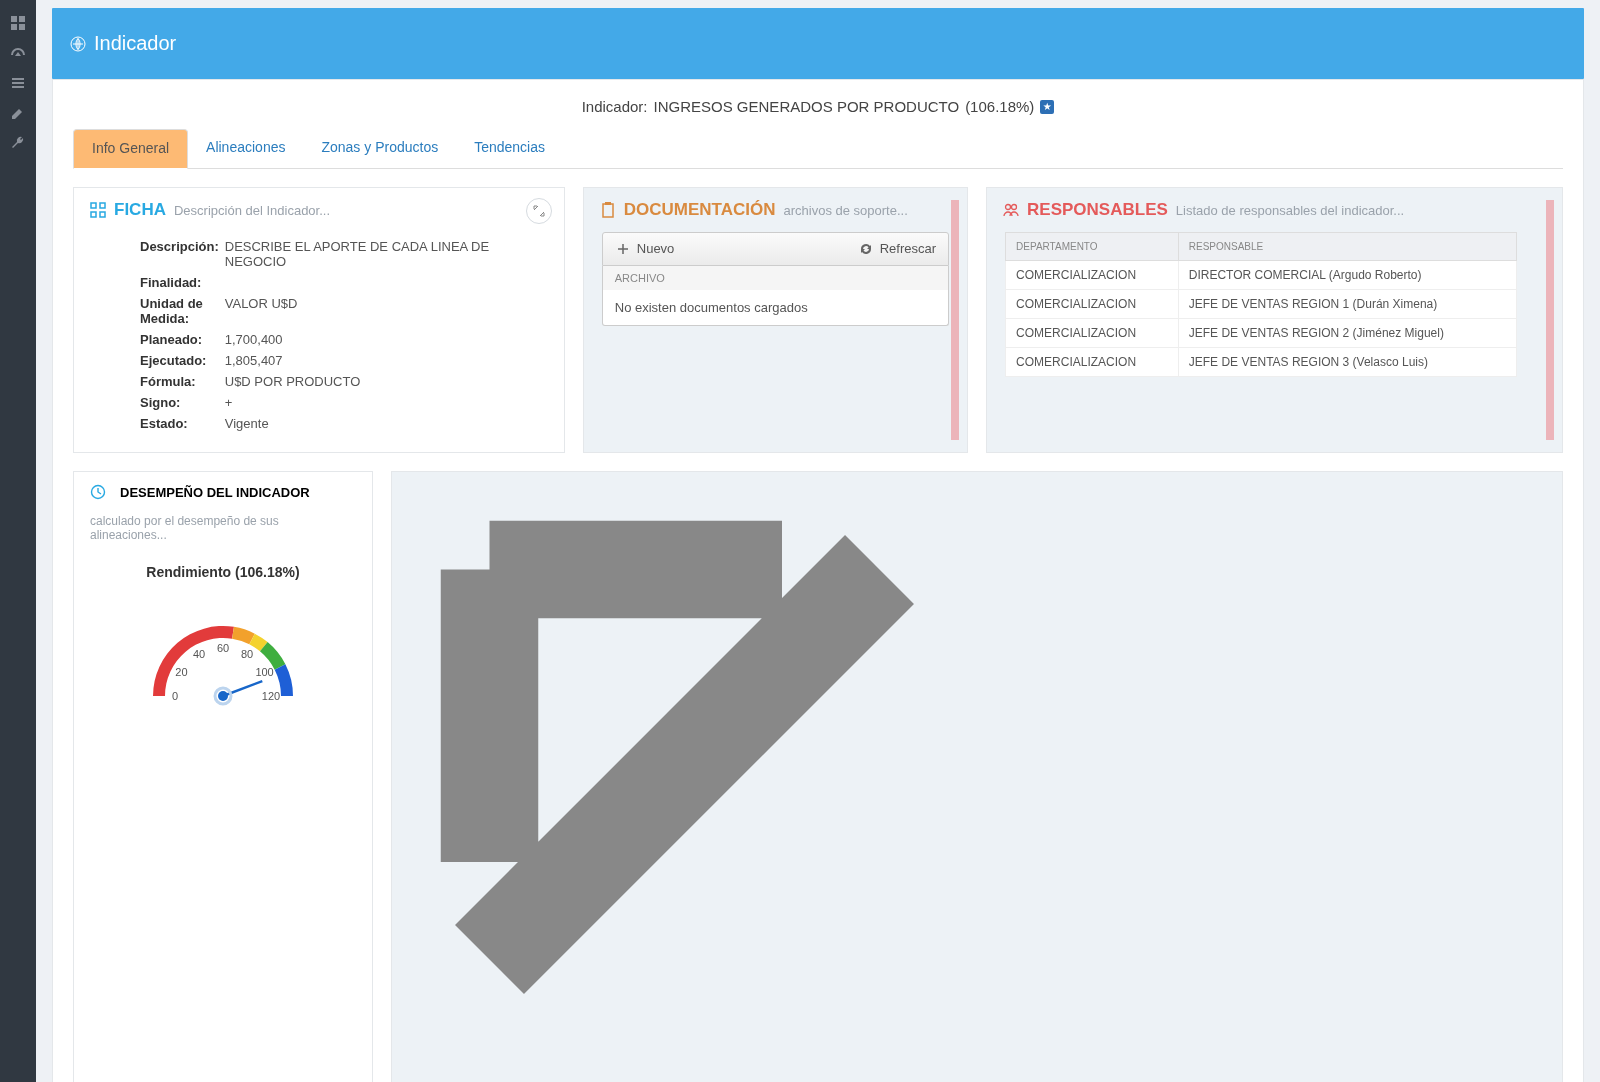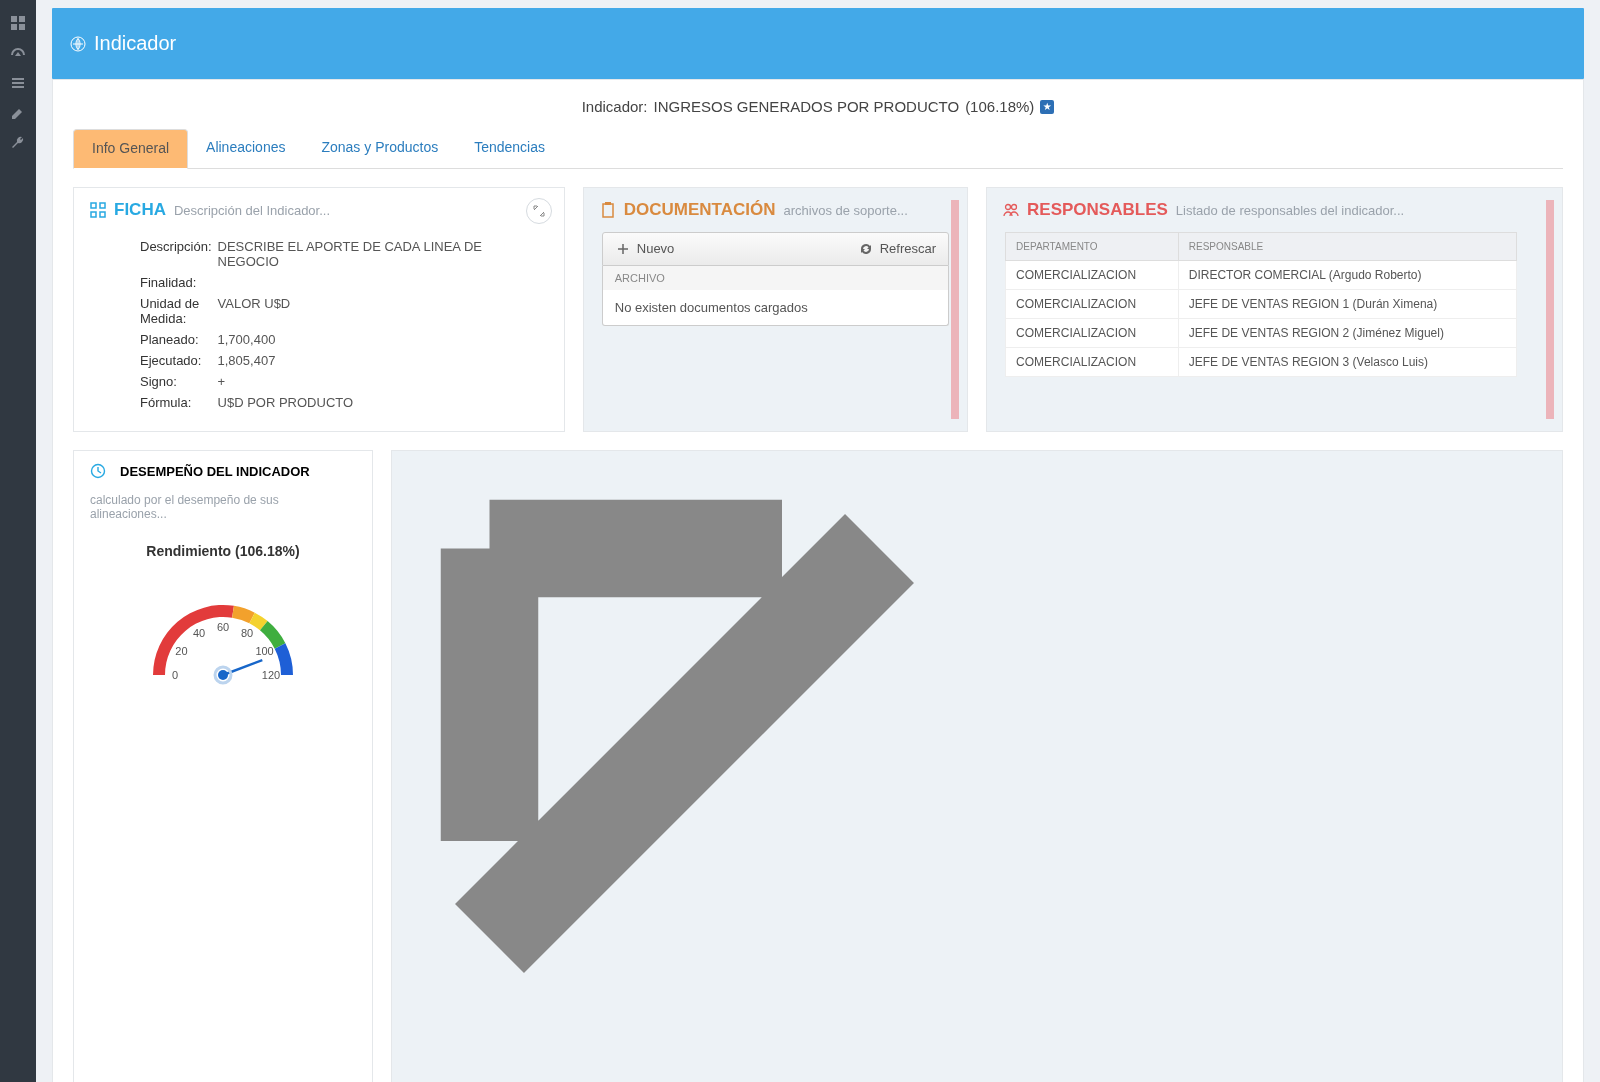--- a/index.html
+++ b/index.html
@@ -22,21 +22,21 @@
   .panel.white { background: #fff; }
   .panel-header { padding: 12px 16px; display: flex; align-items: center; gap: 8px; }
   .panel-title { font-size: 17px; font-weight: bold; }
   .panel-subtitle { font-size: 13px; color: #9aa2ab; }
   .panel .expand { position:absolute; top:10px; right:12px; width:26px; height:26px; border:1px solid #d6dbe0; border-radius:50%; display:flex; align-items:center; justify-content:center; color:#888; cursor:pointer; background:#fff;}
   .panel .expand svg{width:12px;height:12px;fill:currentColor;}
   .side-stripe{position:absolute; top:12px; right:8px; bottom:12px; width:8px; background:#eb9aa1; opacity:.7;}
   .ficha-body { padding: 4px 18px 18px 18px; }
   .ficha-body table{border-collapse:collapse;}
   .ficha-body td{vertical-align:top; padding:3px 6px 3px 0;}
-  .ficha-body td.k{font-weight:normal; color:#333; width:98px;padding-left:48px;}
+  .ficha-body td.k{font-weight:bold; color:#333; width:98px;padding-left:48px;}
 
   .doc-body{padding:0 18px 18px 18px;}
   .doc-toolbar{background:linear-gradient(#fbfbfb,#ebebeb); border:1px solid #ccc; border-radius:3px 3px 0 0; display:flex; justify-content:space-between; padding:8px 12px; color:#555;}
   .doc-toolbar .btn{display:flex; gap:6px; align-items:flex-start; cursor:pointer;}
   .doc-header2{background:#f5f5f5;border-left:1px solid #ccc;border-right:1px solid #ccc; padding:6px 12px; font-size:11px; color:#888;}
   .doc-empty{border:1px solid #ccc; border-top:none; background:#fff; padding:10px 12px; color:#555; border-radius:0 0 3px 3px;}
 
   .resp-body{padding:0 18px 18px 18px;}
   table.resp{width:95%; border-collapse:collapse; background:#fff; font-size:12px; border:1px solid #ddd;}
   table.resp th{background:#eef0f3; font-weight:normal; font-size:10px; color:#888; padding:8px 10px; text-align:left; border:1px solid #ddd;}
@@ -149,26 +149,30 @@
                   </tr>
               <tr>
                     <td class="k">Planeado:</td>
                     <td>1,700,400</td>
                   </tr>
               <tr>
                     <td class="k">Ejecutado:</td>
                     <td>1,805,407</td>
                   </tr>
               <tr>
+                    <td class="k">Fórmula:</td>
+                    <td>U$D POR PRODUCTO</td>
+                  </tr>
+              <tr>
                     <td class="k">Signo:</td>
                     <td>+</td>
                   </tr>
               <tr>
-                    <td class="k">Fórmula:</td>
-                    <td>U$D POR PRODUCTO</td>
+                    <td class="k">Estado:</td>
+                    <td>Vigente</td>
                   </tr>
             </tbody>
               </table>
           </div>
         </div>
 
         <div class="panel" style="flex:0.9;">
           <div class="side-stripe"></div>
           <div class="panel-header">
             <svg class="small-ico c-orange" viewBox="0 0 16 16">

